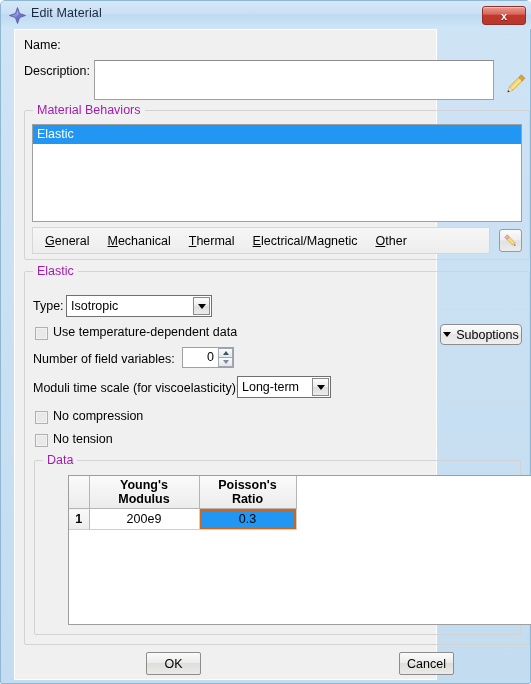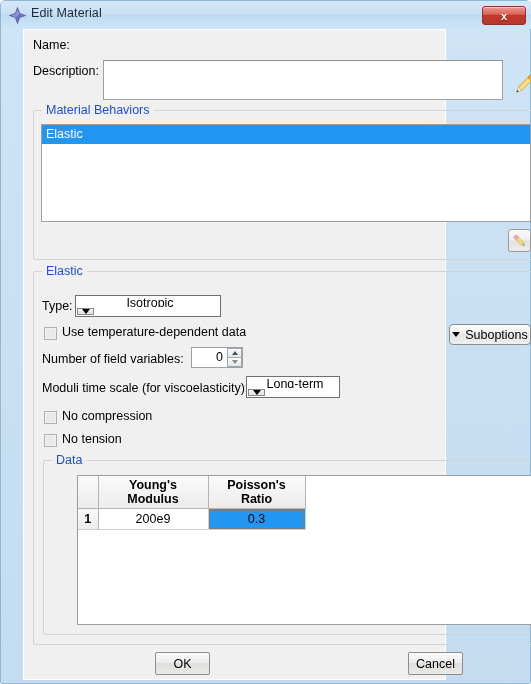--- a/index.html
+++ b/index.html
@@ -69,21 +69,21 @@
     color: #ffffff;
     font-size: 11px;
     font-weight: bold;
     font-family: "Liberation Sans", sans-serif;
     text-shadow: 0 1px 1px rgba(0,0,0,0.45);
   }
 
   
   .client {
     position: absolute;
-    left: 22px; top: 28px;
+    left: 13px; top: 28px;
     width: 423px; height: 651px;
     box-sizing: border-box;
     background: #f0f0f0;
     border: 1px solid #ffffff;
   }
 
   .lbl {
     position: absolute;
     font-size: 12.5px;
     color: #000000;
@@ -114,21 +114,21 @@
     box-sizing: border-box;
     border: 1px solid #d3d3d3;
     border-radius: 2px;
     background: transparent;
   }
   .group-title {
     position: absolute;
     background: #f0f0f0;
     font-size: 12.5px;
     padding: 0 4px;
-    color: #1d4ed8;
+    color: #a21caf;
     white-space: nowrap;
   }
 
   
   .listbox {
     position: absolute;
     box-sizing: border-box;
     background: #ffffff;
     border: 1px solid #a0a0a0;
     overflow: hidden;
@@ -178,21 +178,20 @@
   
   .combo {
     position: absolute;
     box-sizing: border-box;
     background: #ffffff;
     border: 1px solid #707070;
     font-size: 12.5px;
     color: #000;
     display: flex;
     align-items: center;
-    flex-direction: column;
   }
   .combo-text {
     padding-left: 4px;
     flex: 1;
     white-space: nowrap;
     overflow: hidden;
   }
   .combo-arrow {
     width: 17px;
     align-self: stretch;
@@ -391,20 +390,27 @@
       </svg>
     </span>
 
     <div class="group" style="left:9px; top:80px; width:506px; height:150px;"></div>
     <span class="group-title" style="left:18px; top:73px;">Material Behaviors</span>
 
     <div class="listbox" style="left:17px; top:94px; width:490px; height:98px;">
       <div class="list-item selected">Elastic</div>
     </div>
 
+    <div class="menubar" style="left:17px; top:197px; width:458px; height:27px;">
+      <span class="menu-item"><u>G</u><span>eneral</span></span>
+      <span class="menu-item"><u>M</u><span>echanical</span></span>
+      <span class="menu-item"><u>T</u><span>hermal</span></span>
+      <span class="menu-item"><u>E</u><span>lectrical/Magnetic</span></span>
+      <span class="menu-item"><u>O</u><span>ther</span></span>
+    </div>
 
     <div class="iconbtn" style="left:484px; top:199px; width:23px; height:23px;">
       <span style="position:absolute; left:2px; top:2px;">
         <svg width="17" height="17" viewBox="0 0 17 17">
           <g transform="rotate(-45 8.5 8.5)">
             <rect x="6.6" y="2.2" width="3.6" height="3.3" fill="#f0a8bd" stroke="#b96f86" stroke-width="0.5"></rect>
             <rect x="6.6" y="5.5" width="3.6" height="7.5" fill="#f8d97a" stroke="#c9a041" stroke-width="0.5"></rect>
             <polygon points="6.6,13 10.2,13 8.4,15.4" fill="#f4ead0" stroke="#b5a377" stroke-width="0.4"></polygon>
             <polygon points="7.6,14.2 9.2,14.2 8.4,15.4" fill="#303030"></polygon>
           </g>

